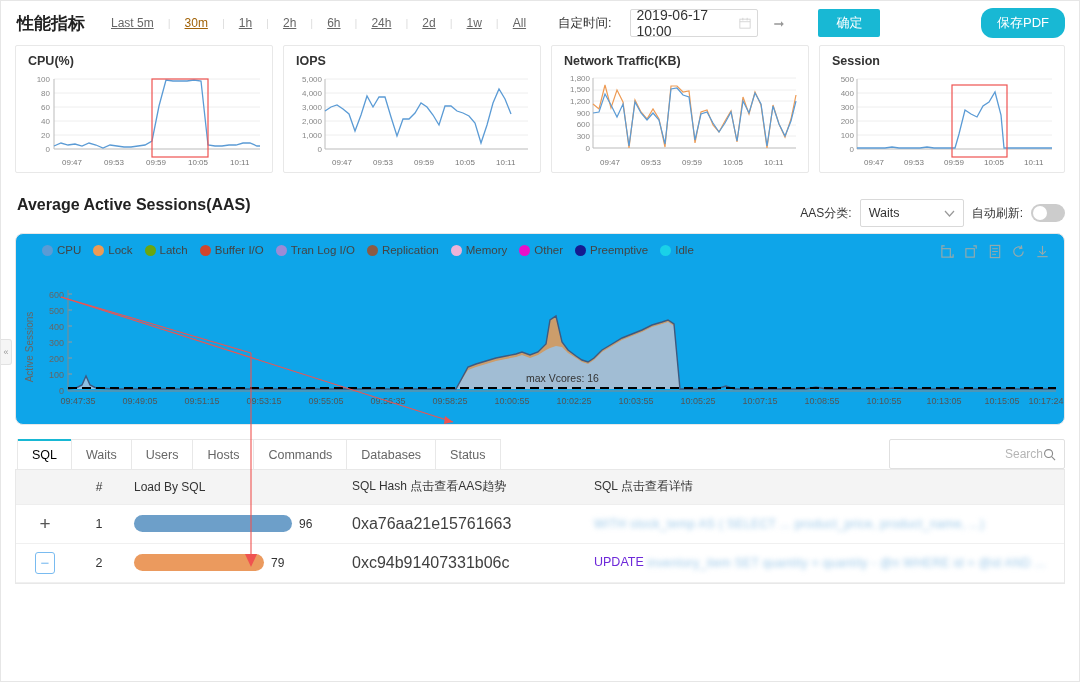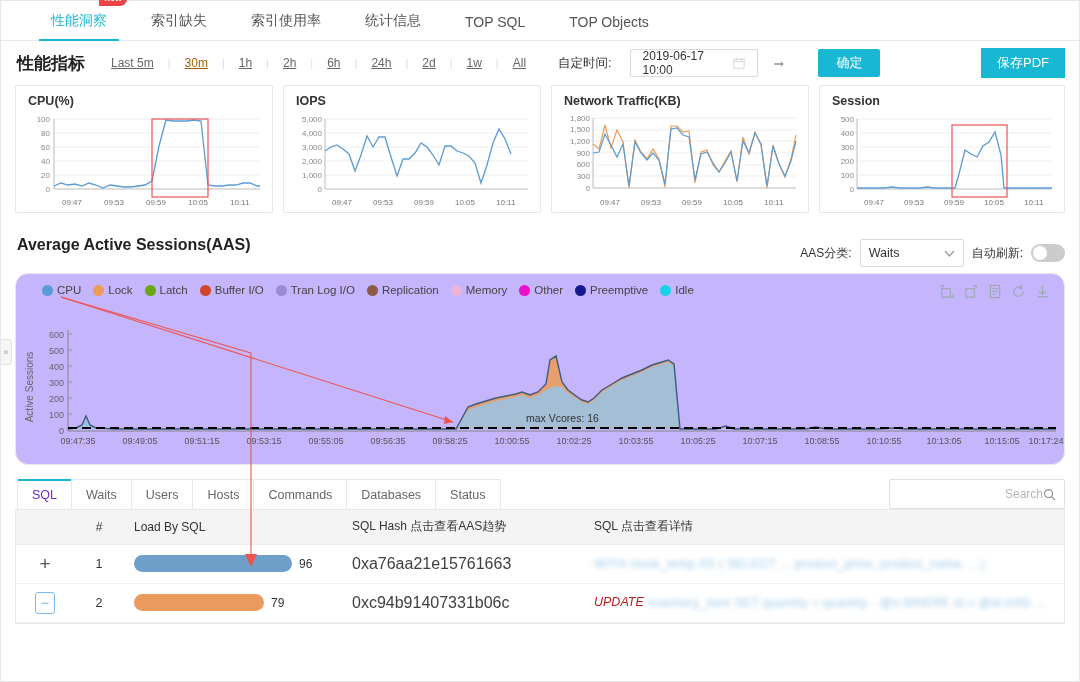--- a/index.html
+++ b/index.html
@@ -22,99 +22,88 @@
   .tab.active:after { content:""; position:absolute; left:10px; right:10px; bottom:-1px; height:2px; background:#18b8d4; }
   .newbadge { position:absolute; top:-20px; right:2px; background:#ef4444; color:#fff; font-size:9px; line-height:11px; padding:1px 5px 2px; border-radius:7px 7px 7px 0; font-weight:bold; }
 
   
   .filterrow { height:44px; display:flex; align-items:center; padding:0 14px 0 16px; gap:8px; }
   .secttitle { font-size:17px; font-weight:bold; color:#222; margin-right:12px; white-space:nowrap; }
   .rangelink { font-size:12px; color:#666; text-decoration:underline; cursor:pointer; padding:0 6px; white-space:nowrap; }
   .rangelink.active { color:#a16207; }
   .rangesep { color:#ddd; font-size:11px; }
   .custlabel { font-size:12.5px; color:#333; margin:0 10px 0 18px; white-space:nowrap; }
-  .dateinput { width:128px; height:28px; border:1px solid #d9d9d9; border-radius:2px; display:flex; align-items:center; padding:0 12px; font-size:12px; color:#333; background:#fff; }
+  .dateinput { width:128px; height:28px; border:1px solid #d9d9d9; border-radius:2px; display:flex; align-items:center; padding:0 6px; font-size:14px; color:#333; background:#fff; }
   .dateinput span.v { flex:1; }
   .calicon { width:12px; height:12px; opacity:.45; }
   .arrowmid { color:#999; margin:0 8px; font-size:13px; }
   .btn-primary { background:#18b8d4; color:#fff; border:none; height:28px; padding:0 18px; font-size:13px; border-radius:2px; cursor:pointer; margin-left:18px; font-family:inherit; }
-  .btn-pdf { background:#18b8d4; color:#fff; border:none; height:30px; padding:0 16px; font-size:13px; border-radius:0; cursor:pointer; margin-left:auto; font-family:inherit; }
+  .btn-pdf { background:#18b8d4; color:#fff; border:none; height:30px; padding:0 16px; font-size:13px; border-radius:12px; cursor:pointer; margin-left:auto; font-family:inherit; }
 
   
   .minirow { display:flex; gap:10px; padding:0 14px; }
   .minicard { flex:1; border:1px solid #e8e8e8; border-radius:2px; padding:8px 8px 4px 8px; background:#fff; height:128px; position:relative; }
   .minititle { font-size:12.5px; font-weight:bold; color:#333; margin:0 0 2px 4px; }
 
   
   .aashdr { display:flex; align-items:center; padding:10px 14px 6px 16px;gap:8px; }
   .aastitle { font-size:16px; font-weight:bold; color:#222; }
   .aasctl { margin-left:auto; display:flex; align-items:center; gap:8px;margin-top:16px; }
   .aasctl .lbl { font-size:12px; color:#333; }
   .select { width:104px; height:28px; border:1px solid #d9d9d9; border-radius:2px; display:flex; align-items:center; padding:0 8px; font-size:12.5px; color:#333; background:#fff; cursor:pointer; }
   .select .cv { flex:1; }
   .toggle { width:34px; height:18px; border-radius:9px; background:#ccc; position:relative; cursor:pointer; }
   .toggle:after { content:""; position:absolute; left:2px; top:2px; width:14px; height:14px; border-radius:50%; background:#fff; }
 
   
-  .aascard { margin:0 14px; border:1px solid #e8e8e8; border-radius:13px; background:#c4b5fd; position:relative; height:192px; }
+  .aascard { margin:0 14px; border:1px solid #e8e8e8; border-radius:8px; background:#0ea5e9; position:relative; height:192px; }
   .legend { display:flex; align-items:center; gap:6px; padding:10px 0 0 26px; flex-wrap:nowrap; }
   .lgi { display:flex; align-items:center; gap:4px; margin-right:6px; white-space:nowrap; }
   .dot { width:11px; height:11px; border-radius:50%; display:inline-block; }
   .lgt { font-size:11.5px; color:#444; }
   .chtools { position:absolute; right:14px; top:10px; display:flex; gap:9px; align-items:center; }
   .chtools svg { cursor:pointer; }
 
   
   .btabs { display:flex; align-items:flex-end; padding:14px 14px 0 16px; position:relative; }
   .btab { border:1px solid #e8e8e8; border-bottom:none; background:#fff; height:30px; min-width:52px; padding:0 14px; display:flex; align-items:center; justify-content:center; font-size:12.5px; color:#666; cursor:pointer; margin-right:-1px; position:relative; }
-  .btab.active { color:#6d28d9; }
+  .btab.active { color:#000000; }
   .btab.active:before { content:""; position:absolute; left:0; right:0; top:-1px; height:2px; background:#18b8d4; }
   .searchbox { margin-left:auto; width:176px; height:30px; border:1px solid #e0e0e0; border-radius:2px; display:flex; align-items:center; padding:0 8px; background:#fff; }
   .searchbox .ph { flex:1; font-size:12px; color:#b5b5b5;text-align:right; }
 
   
   .tablewrap { margin:0 14px; border:1px solid #e8e8e8; border-top:1px solid #e8e8e8; }
   table { width:100%; border-collapse:collapse; table-layout:fixed; }
   thead th { background:#f4f4f4; height:34px; font-size:12px; font-weight:normal; color:#333; text-align:left; padding:0 10px; border-bottom:1px solid #eee; }
   tbody td { height:39px; padding:0 10px; font-size:12.5px; border-bottom:1px solid #f0f0f0; vertical-align:middle; }
   .c-exp { width:58px; text-align:center; }
   .c-num { width:50px; text-align:center; color:#333; }
   .c-load { width:218px; }
   .c-hash { width:242px; }
   .expand-plus { font-size:19px; color:#555; cursor:pointer; line-height:1; display:inline-block; }
   .expand-minus { width:20px; height:22px; border:1px solid #79bbf0; border-radius:3px; display:inline-flex; align-items:center; justify-content:center; color:#79bbf0; font-size:15px; cursor:pointer; }
   .barwrap { display:flex; align-items:center; gap:7px; }
   .bar { height:17px; border-radius:9px; }
   .barval { font-size:12px; color:#333; }
   .hashlink { color:#404040; cursor:pointer; font-size:16px; }
   .sqlcell { position:relative; overflow:hidden; }
-  .sqlvis { color:#b91c1c; font-size:12.5px;font-style:italic; }
+  .sqlvis { color:#6d28d9; font-size:12.5px; }
   .blurtxt { color:#9cc8e8; filter:blur(2.6px); font-size:12px; letter-spacing:.4px; white-space:nowrap; display:inline-block; vertical-align:middle; }
   .detailrow td { height:44px; padding-left:70px; border-bottom:1px solid #f0f0f0; }
 
   
   .anno { position:absolute; left:0; top:0; width:1080px; height:682px; pointer-events:none; }
   .collapse-handle { position:absolute; left:0; top:338px; width:11px; height:26px; background:#f5f5f5; border:1px solid #e2e2e2; border-left:none; border-radius:0 3px 3px 0; display:flex; align-items:center; justify-content:center; font-size:9px; color:#999; cursor:pointer; }
 </style>
 </head>
 <body>
 
 <div class="page">
 
-  <div class="tabbar">
-    <div class="tab active">
-      <span>性能洞察</span>
-      <span class="newbadge">new</span>
-    </div>
-    <div class="tab"><span>索引缺失</span></div>
-    <div class="tab"><span>索引使用率</span></div>
-    <div class="tab"><span>统计信息</span></div>
-    <div class="tab"><span>TOP SQL</span></div>
-    <div class="tab"><span>TOP Objects</span></div>
-  </div>
 
   <div class="filterrow">
     <div class="secttitle">性能指标</div>
     <span class="rangelink">Last 5m</span>
     <span class="rangesep">|</span>
     <span class="rangelink active">30m</span>
     <span class="rangesep">|</span>
     <span class="rangelink">1h</span>
     <span class="rangesep">|</span>
     <span class="rangelink">2h</span>

